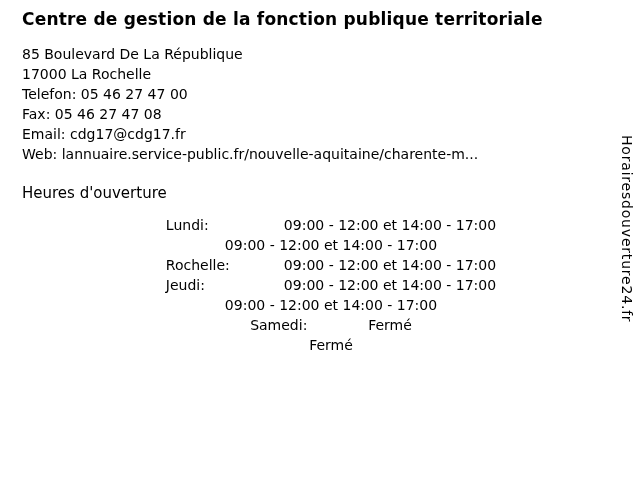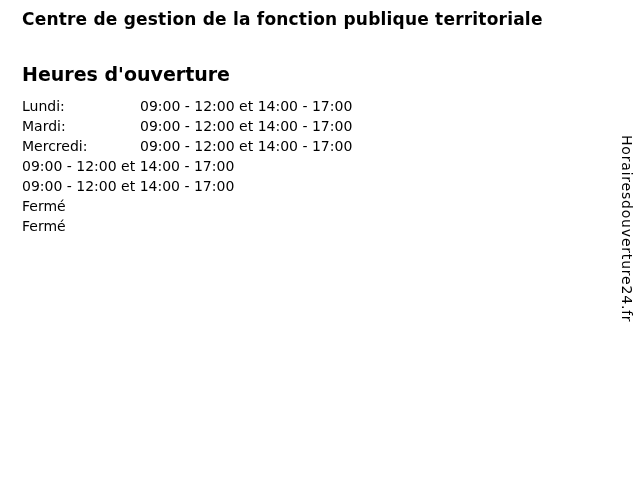--- a/index.html
+++ b/index.html
@@ -21,74 +21,83 @@
     white-space: pre;
     letter-spacing: 0.2px;
   }
   .contact-block {
     margin-top: 14px;
     font-size: 14px;
     line-height: 20px;
   }
   .contact-block div { white-space: pre; }
   .hours-heading {
-    margin-top: 34px;
-    font-size: 19px;
-    font-weight: bold;
+    margin-top: 19px;
+    font-size: 15px;
+    font-weight: normal;
     line-height: 20px;
   }
   .hours-table {
     margin-top: 12px;
     font-size: 14px;
     line-height: 20px;
   }
-  .hours-row { display: flex; }
+  .hours-row { display: flex; justify-content: center; }
   .hours-day { width: 118px; flex: 0 0 118px; }
   .hours-time { white-space: pre; }
   .watermark {
     position: absolute;
     top: 135px;
     right: 5px;
     writing-mode: vertical-rl;
     font-size: 14px;
     letter-spacing: 0.8px;
     color: #000000;
   }
 </style>
 </head>
 <body>
 
 <div class="page">
   <div class="content">
 
     <h1 class="title"><span>Centre de gestion de la fonction publique territoriale</span><br></h1>
 
+    <div class="contact-block">
+      <div>85 Boulevard De La République</div>
+      <div>17000 La Rochelle</div>
+      <div>Telefon: 05 46 27 47 00</div>
+      <div>Fax: 05 46 27 47 08</div>
+      <div>Email: cdg17@cdg17.fr</div>
+      <div>Web: lannuaire.service-public.fr/nouvelle-aquitaine/charente-m...</div>
+    </div>
 
     <h2 class="hours-heading">Heures d'ouverture</h2>
 
     <div class="hours-table">
       <div class="hours-row">
         <span class="hours-day">Lundi:</span>
         <span class="hours-time">09:00 - 12:00 et 14:00 - 17:00</span>
       </div>
       <div class="hours-row">
-        <span class="hours-day">Mardi:</span>
         <span class="hours-time">09:00 - 12:00 et 14:00 - 17:00</span>
       </div>
       <div class="hours-row">
-        <span class="hours-day">Mercredi:</span>
+        <span class="hours-day">Rochelle:</span>
+        <span class="hours-time">09:00 - 12:00 et 14:00 - 17:00</span>
+      </div>
+      <div class="hours-row">
+        <span class="hours-day">Jeudi:</span>
         <span class="hours-time">09:00 - 12:00 et 14:00 - 17:00</span>
       </div>
       <div class="hours-row">
         <span class="hours-time">09:00 - 12:00 et 14:00 - 17:00</span>
       </div>
       <div class="hours-row">
-        <span class="hours-time">09:00 - 12:00 et 14:00 - 17:00</span>
-      </div>
-      <div class="hours-row">
+        <span class="hours-day">Samedi:</span>
         <span class="hours-time">Fermé</span>
       </div>
       <div class="hours-row">
         <span class="hours-time">Fermé</span>
       </div>
     </div>
 
   </div>
 
   <div class="watermark">Horairesdouverture24.fr</div>

